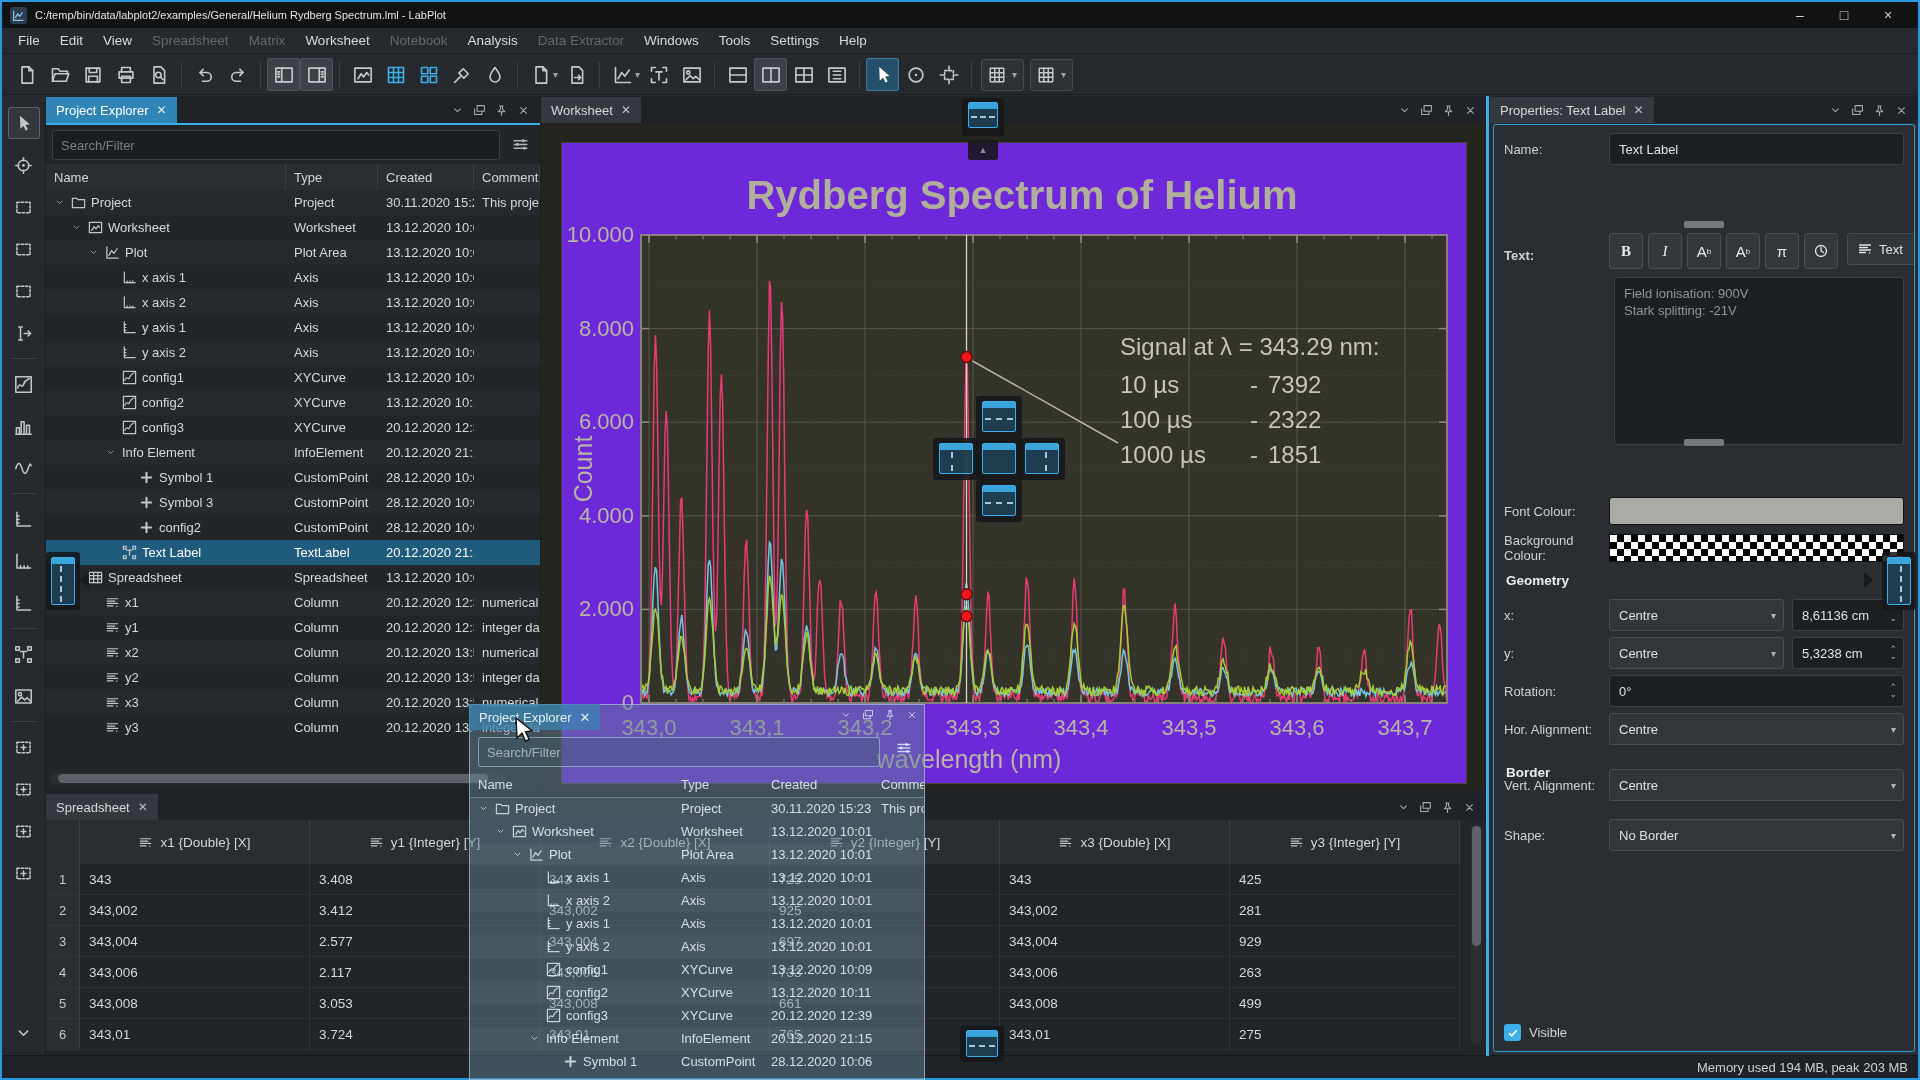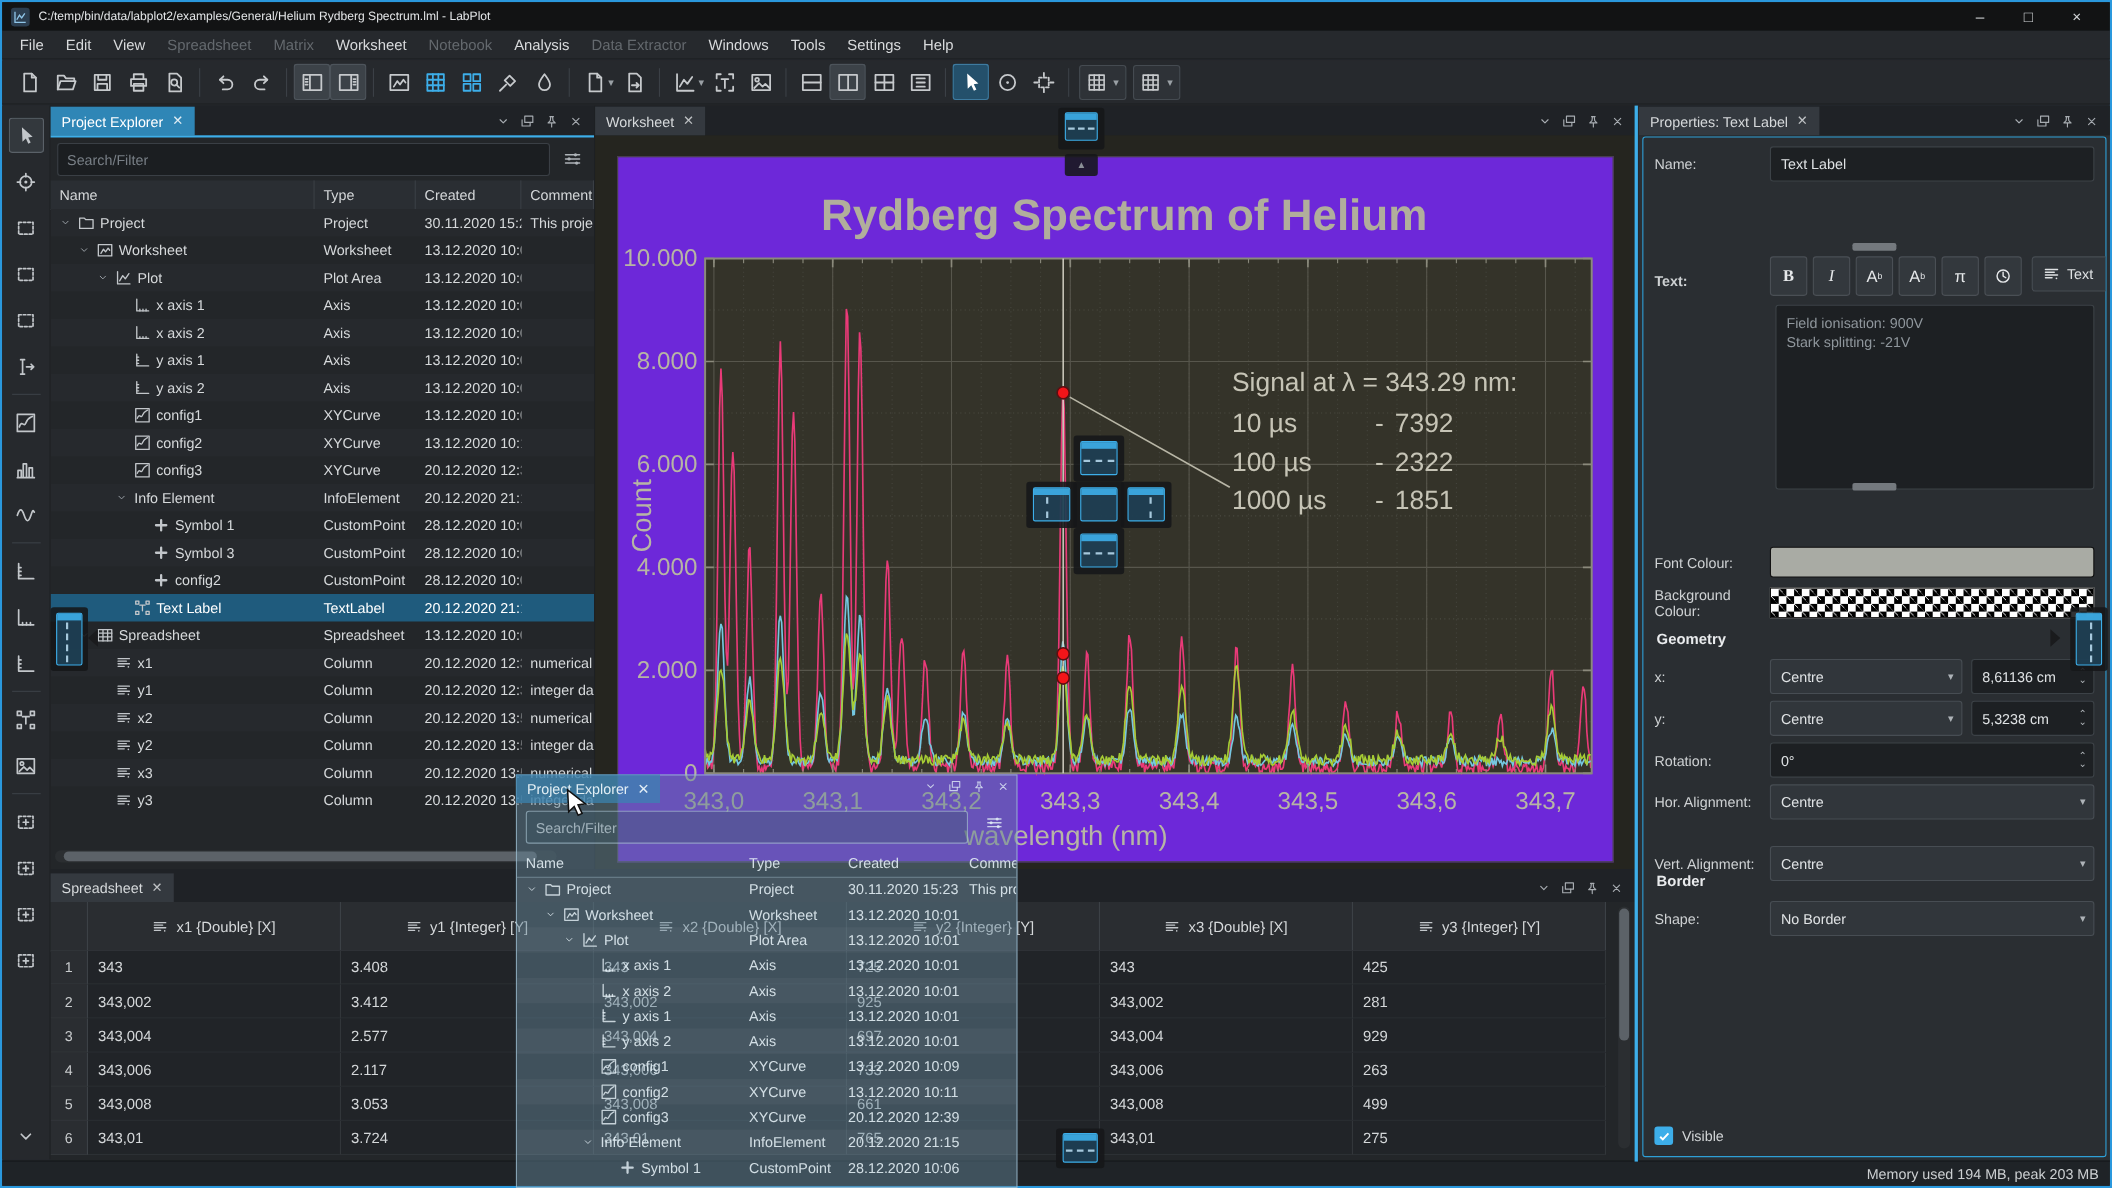--- a/index.html
+++ b/index.html
@@ -1369,21 +1369,21 @@
             <span class="cv">▾</span>
           </div>
       </div>
       <div class="prow" style="top:644px">
         <span class="plabel">Vert. Alignment:</span>
         <div class="combo" style="flex:1">
             <span>Centre</span>
             <span class="cv">▾</span>
           </div>
       </div>
-      <div class="phead" style="top:668px">Border</div>
+      <div class="phead" style="top:640px">Border</div>
       <div class="prow" style="top:694px">
         <span class="plabel">Shape:</span>
         <div class="combo" style="flex:1">
             <span>No Border</span>
             <span class="cv">▾</span>
           </div>
       </div>
       <div class="prow" style="bottom:10px">
         <span class="cb">
             <svg viewBox="0 0 16 16" fill="none" stroke="currentColor" stroke-width="2.4">

